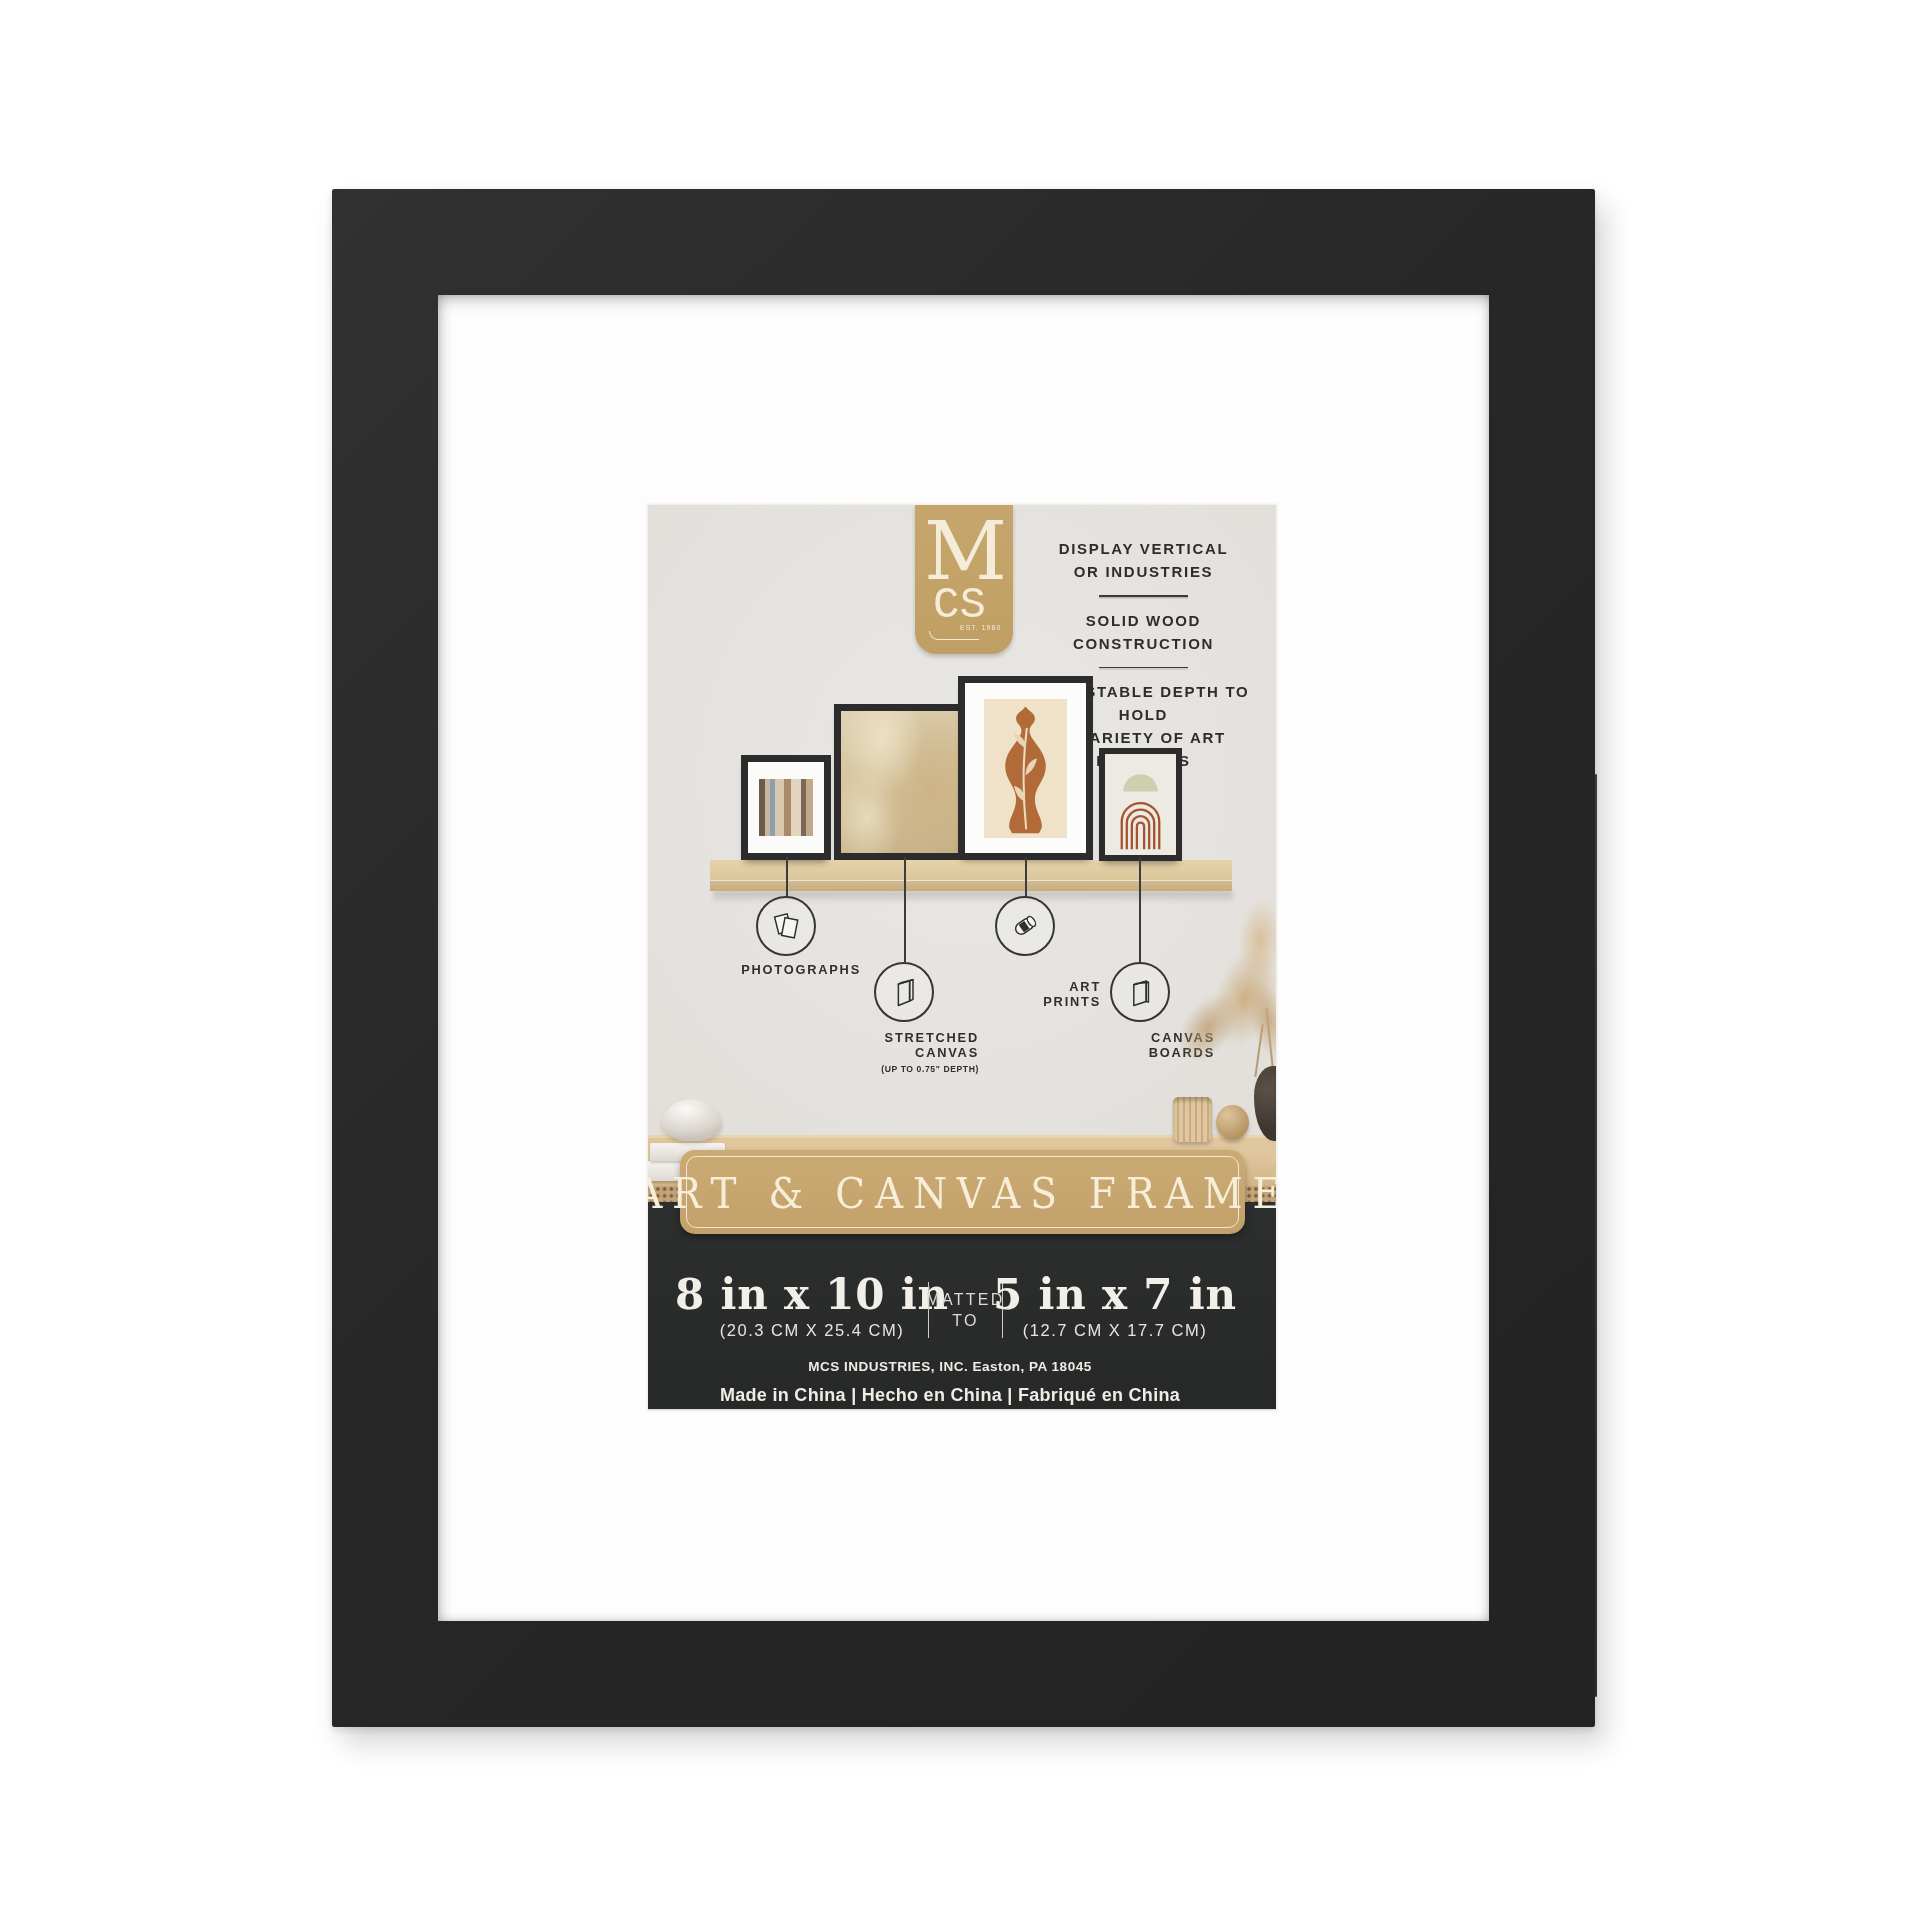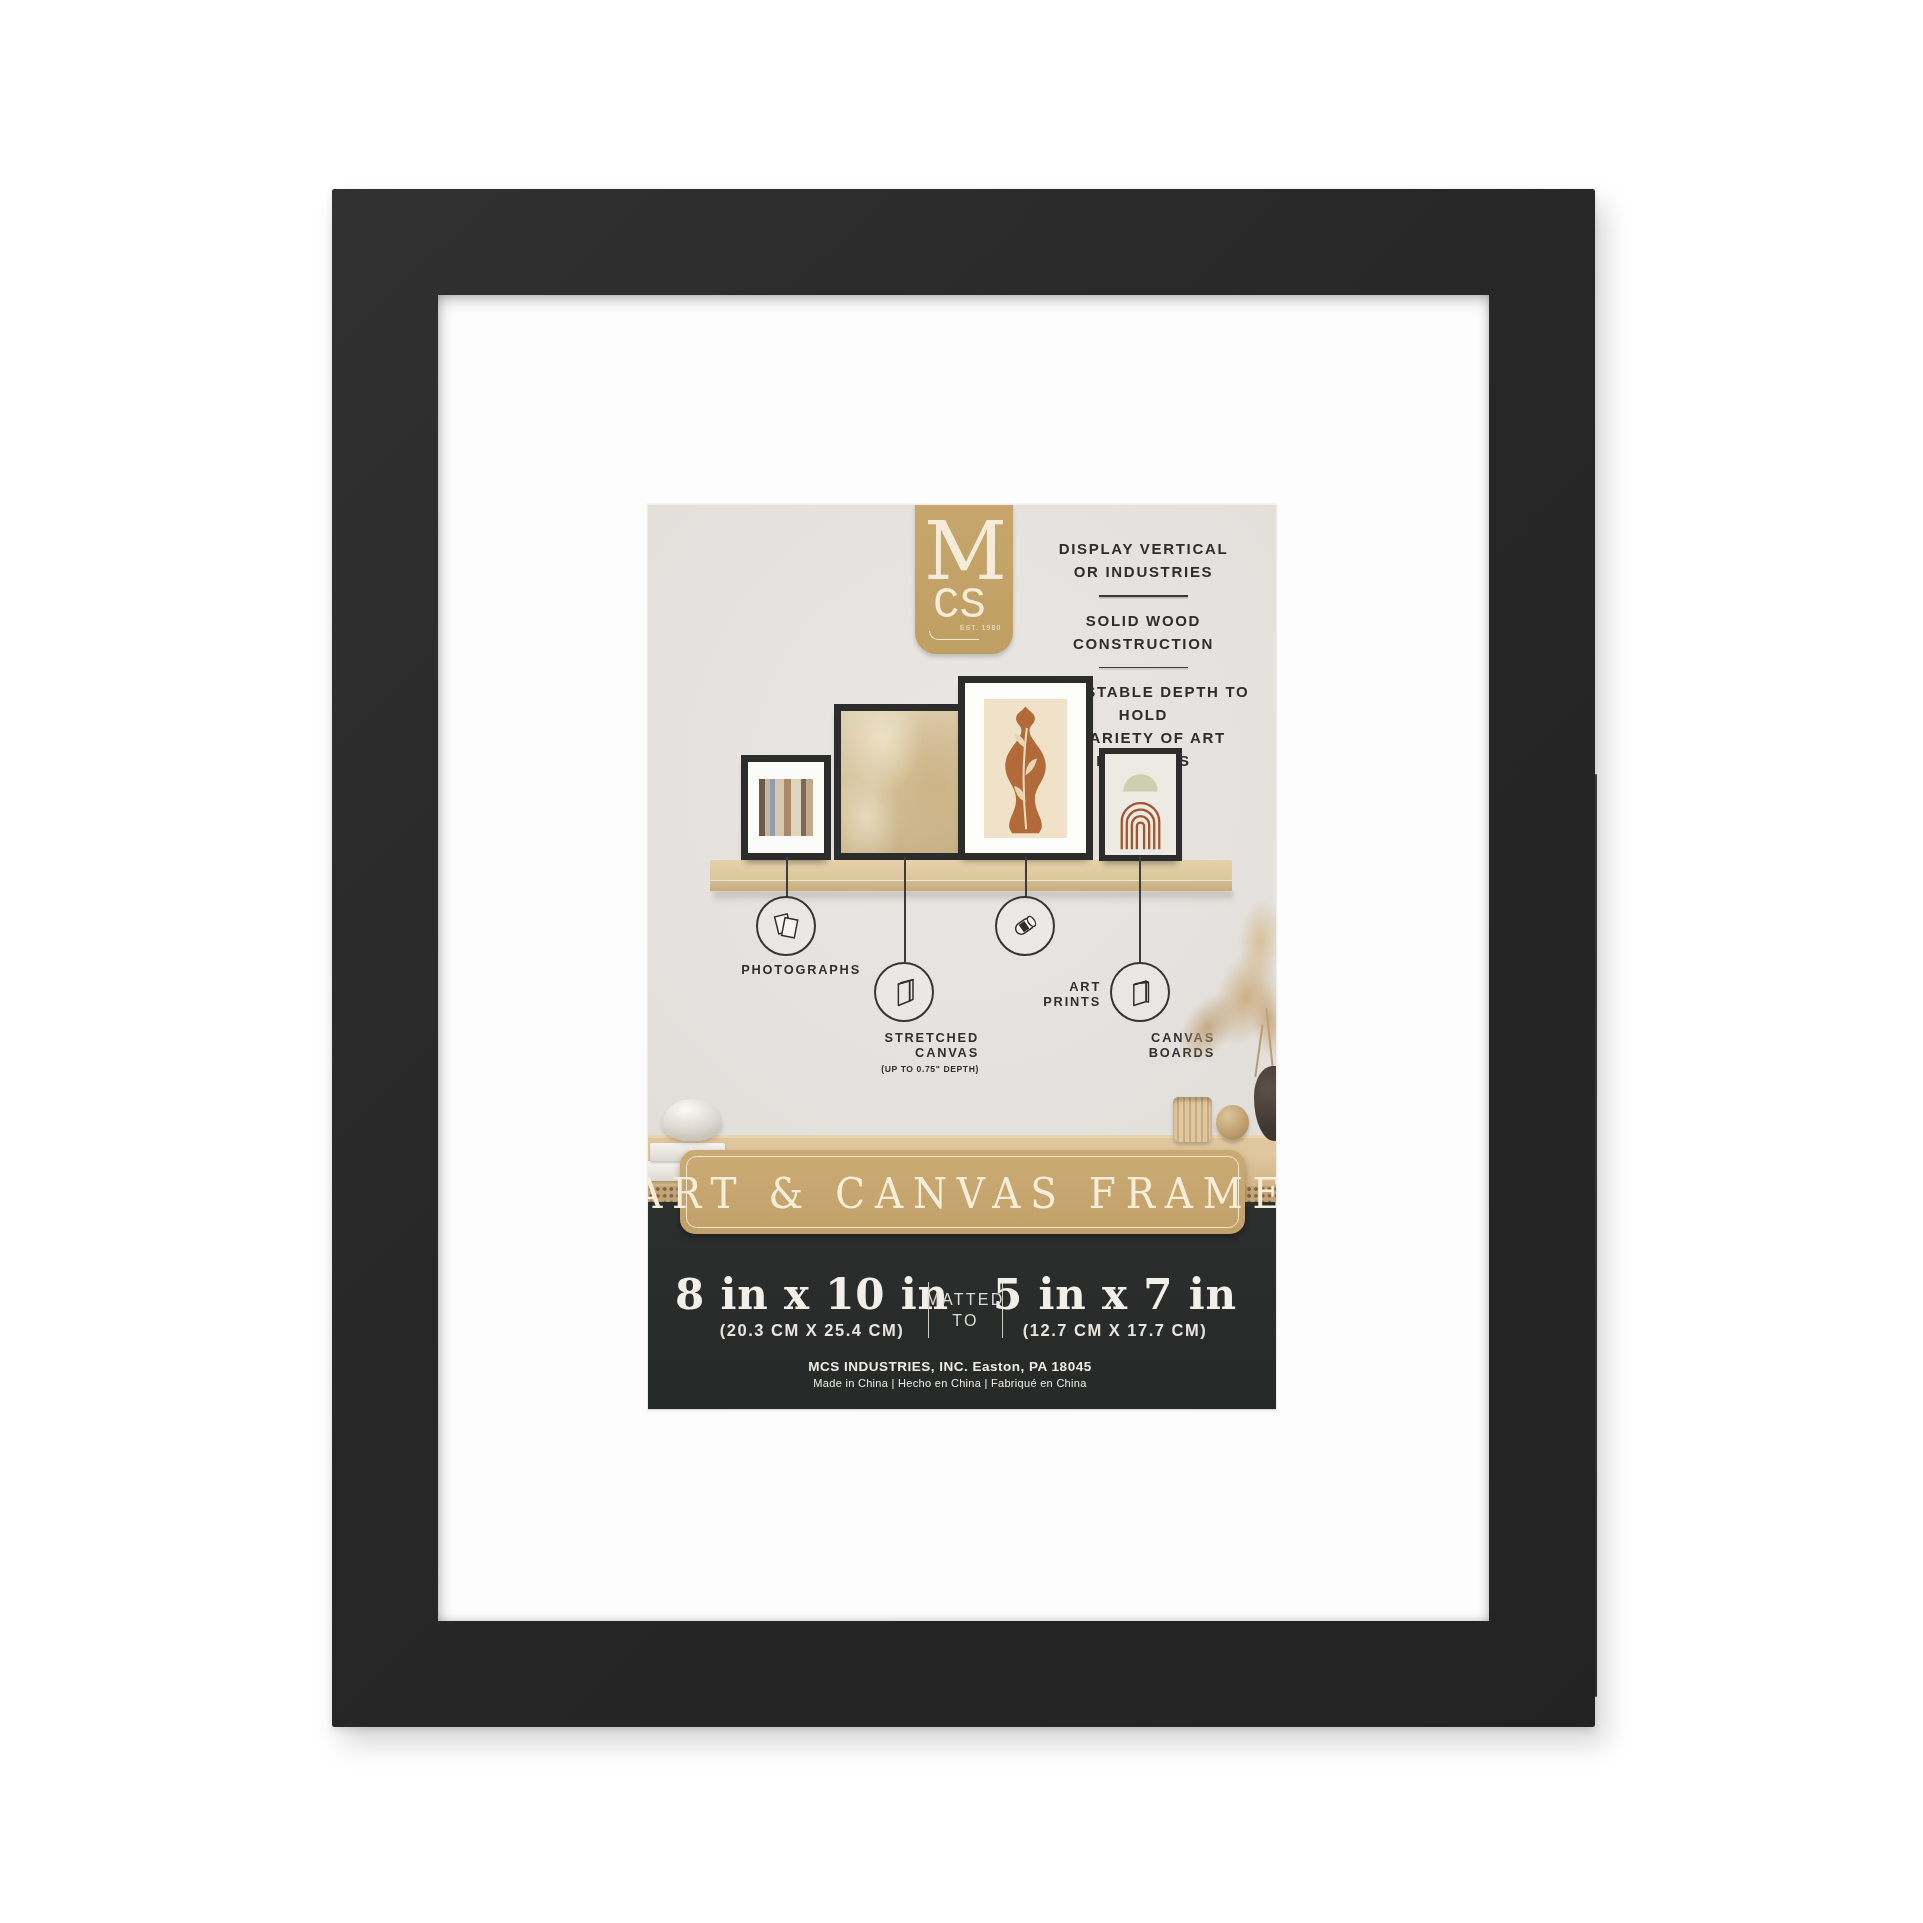--- a/index.html
+++ b/index.html
@@ -107,29 +107,29 @@
         background:linear-gradient(#cbab74,#c2a069);border-radius:15px;
         box-shadow:0 3.8px 6.8px rgba(0,0,0,.30);display:flex;align-items:center;justify-content:center;}
   .banner-inner{position:absolute;inset:6px;border:1.5px solid #f2e9d4;border-radius:10.5px;}
   .banner-title{font-family:"DejaVu Serif","Liberation Serif",serif;font-size:39px;color:#f6eed9;
         letter-spacing:9.8px;white-space:nowrap;transform:scaleY(1.12);}
 
   
   .sizerow{position:absolute;left:0;top:765px;width:628px;z-index:11;color:#f2efe9;}
   .sz-in{position:absolute;top:0;font-family:"DejaVu Serif","Liberation Serif",serif;
         font-size:42px;font-weight:600;letter-spacing:0.8px;white-space:nowrap;transform:translateX(-50%);}
-  .sz-cm{position:absolute;top:51px;font-size:16.5px;font-weight:bold;letter-spacing:1.5px;
+  .sz-cm{position:absolute;top:51px;font-size:16.5px;font-weight:normal;letter-spacing:1.5px;
         color:#e8e5df;white-space:nowrap;transform:translateX(-50%);}
   .matted{position:absolute;left:280px;top:12px;width:75px;height:56px;
         border-left:1.5px solid #cfccc6;border-right:1.5px solid #cfccc6;
         display:flex;flex-direction:column;align-items:center;justify-content:center;
         font-size:16px;letter-spacing:2.3px;color:#dedbd5;line-height:21px;}
   .footer{position:absolute;left:0;top:854px;width:604px;text-align:center;z-index:11;color:#efece6;}
   .f1{font-size:13.5px;font-weight:bold;letter-spacing:0.5px;}
-  .f2{font-size:11px;font-weight:normal;letter-spacing:0.3px;margin-top:3px;}
+  .f2{font-size:18px;font-weight:bold;letter-spacing:0.3px;margin-top:11px;}
 </style>
 </head>
 <body>
 
 <div class="stage">
   <div class="pframe">
     <div class="pmat">
       <div class="pwindow">
         <div class="insert">
 

